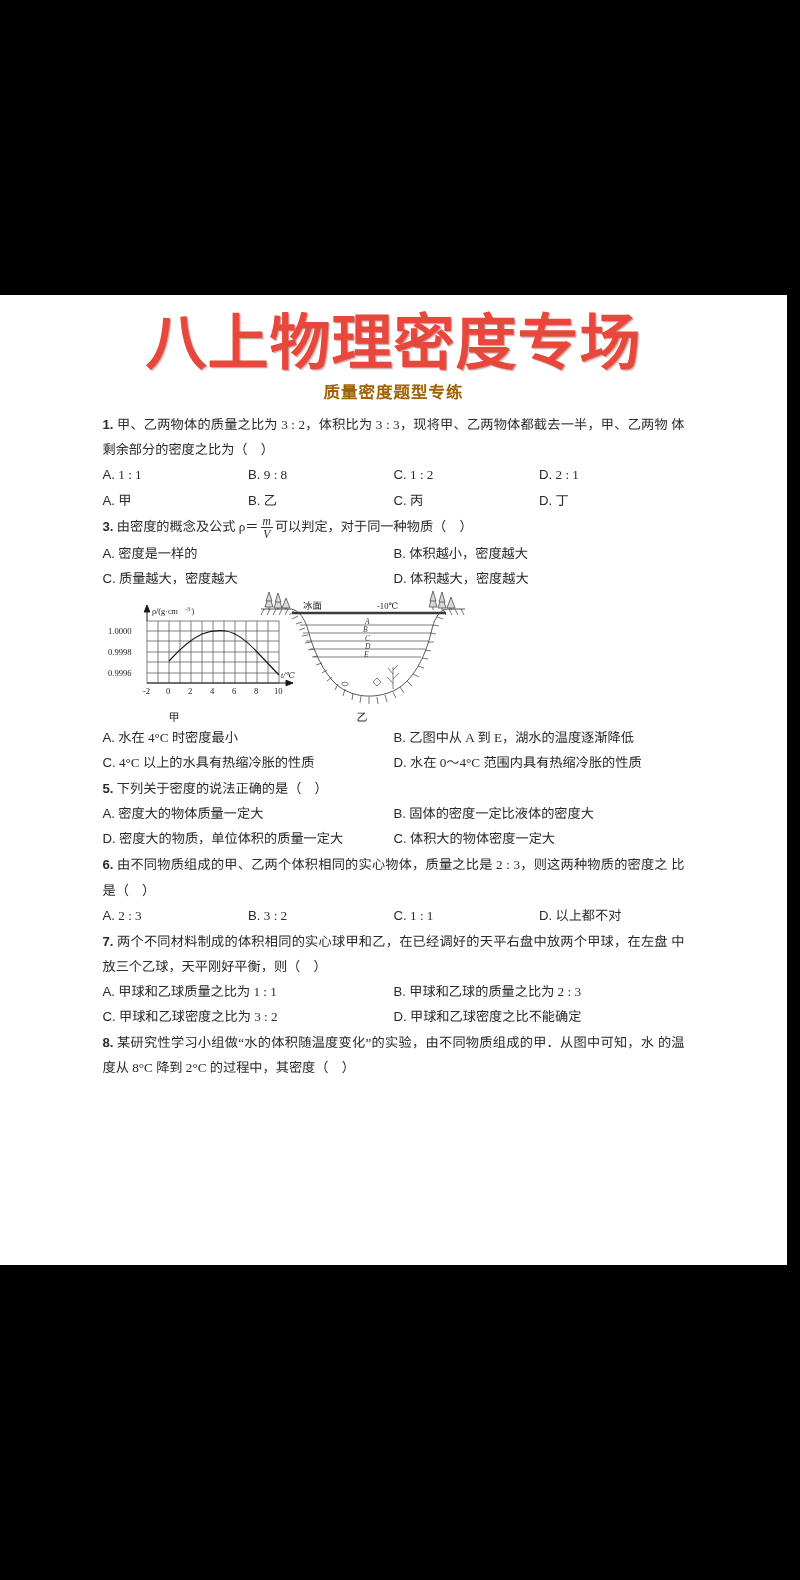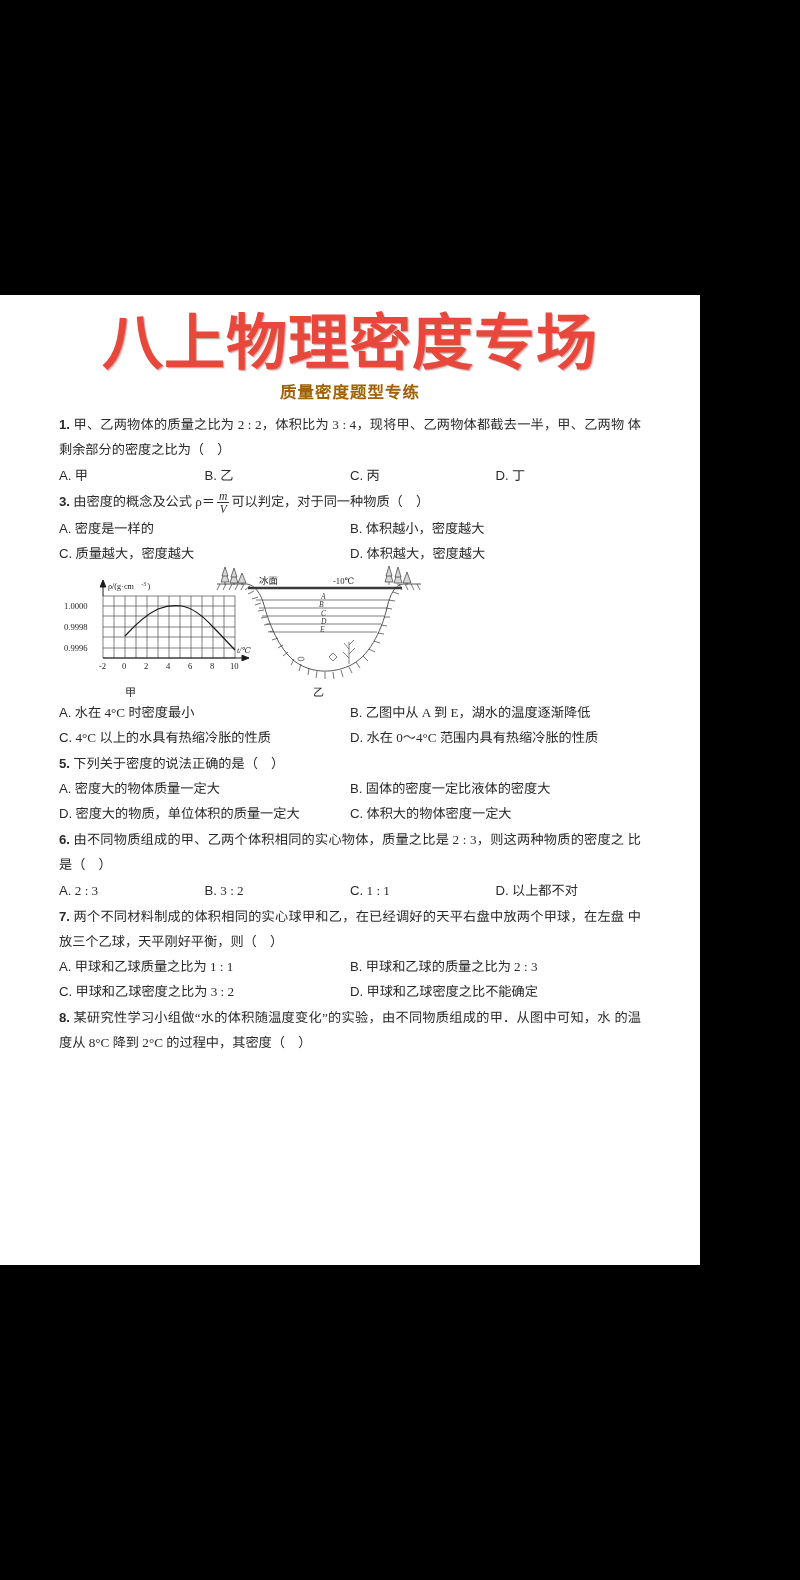--- a/index.html
+++ b/index.html
@@ -28,21 +28,21 @@
     position: absolute;
     left: 0; top: 1265px;
     width: 800px; height: 315px;
     background: #000;
   }
 
   
   .sheet {
     position: absolute;
     left: 0; top: 295px;
-    width: 700px;
+    width: 787px;
     height: 970px;
     background: #ffffff;
     padding: 10px 0 0 0;
   }
 
   .title-wrap {
     text-align: center;
     padding-top: 6px;
   }
   .big-title {
@@ -159,22 +159,28 @@
   <div class="title-wrap">
     <div class="big-title">八上物理密度专场</div>
     <div class="sub-title">质量密度题型专练</div>
   </div>
 
   <div class="body-col">
 
     <div class="q">
       <div class="q-stem">
         <span class="qnum">1.</span>
-        <span>甲、乙两物体的质量之比为 2 : 2，体积比为 3 : 4，现将甲、乙两物体都截去一半，甲、乙两物</span>
+        <span>甲、乙两物体的质量之比为 3 : 2，体积比为 3 : 3，现将甲、乙两物体都截去一半，甲、乙两物</span>
         <span>体剩余部分的密度之比为（　）</span>
+      </div>
+      <div class="opts row4">
+        <div class="opt"><span class="optlab">A.</span> <span>1 : 1</span></div>
+        <div class="opt"><span class="optlab">B.</span> <span>9 : 8</span></div>
+        <div class="opt"><span class="optlab">C.</span> <span>1 : 2</span></div>
+        <div class="opt"><span class="optlab">D.</span> <span>2 : 1</span></div>
       </div>
     </div>
 
     <div class="q">
       <div class="opts row4">
         <div class="opt"><span class="optlab">A.</span> <span>甲</span></div>
         <div class="opt"><span class="optlab">B.</span> <span>乙</span></div>
         <div class="opt"><span class="optlab">C.</span> <span>丙</span></div>
         <div class="opt"><span class="optlab">D.</span> <span>丁</span></div>
       </div>

